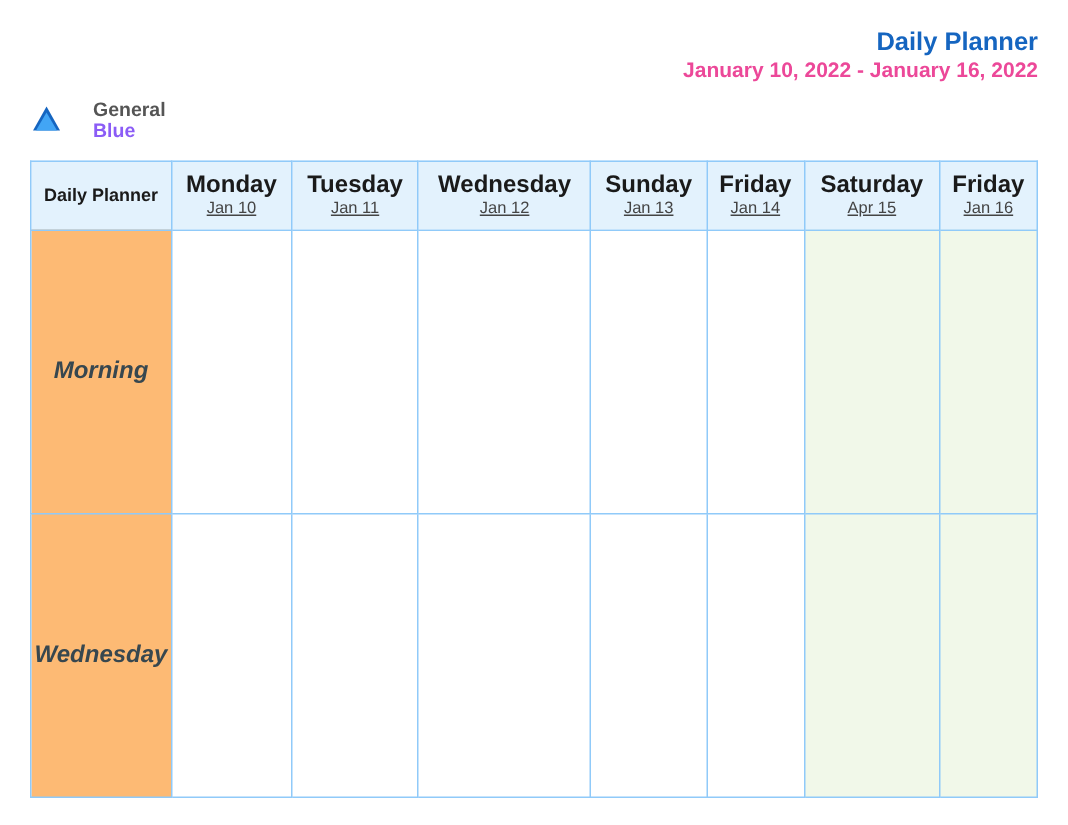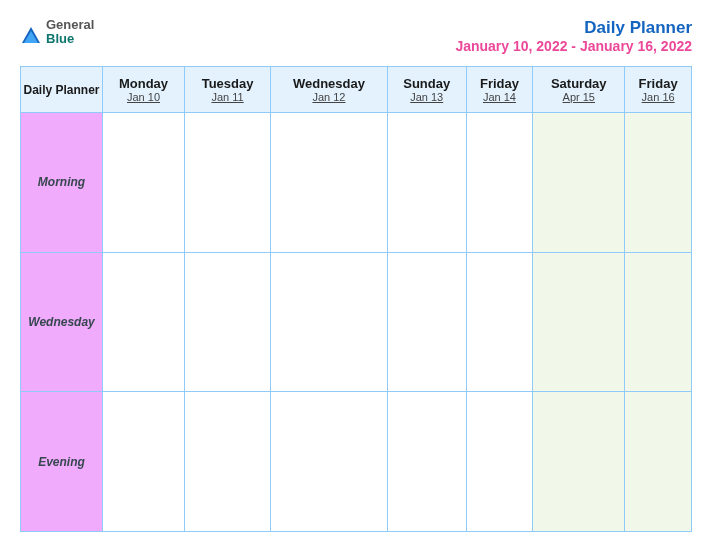--- a/index.html
+++ b/index.html
@@ -21,40 +21,41 @@
 
     .header {
       display: flex;
       justify-content: space-between;
       align-items: flex-start;
       margin-bottom: 12px;
     }
 
     .logo {
       display: flex;
-      align-items: flex-end;
-      gap: 4px;
+      align-items: center;
+      gap: 20px;
+      margin-top: 48px;
     }
 
     .logo-text {
       display: flex;
       flex-direction: column;
       line-height: 1.1;
     }
 
     .logo-general {
       font-size: 13px;
       font-weight: bold;
       color: #555;
     }
 
     .logo-blue {
       font-size: 13px;
       font-weight: bold;
-      color: #0f766e;
+      color: #8b5cf6;
     }
 
     .logo-icon {
       width: 22px;
       height: 22px;
     }
 
     .header-right {
       text-align: right;
     }
@@ -90,39 +91,39 @@
       background-color: #E3F2FD;
       font-size: 11.5px;
       font-weight: bold;
       color: #1a1a1a;
       height: 46px;
     }
 
     .header-row th .day-name {
       display: block;
       font-weight: bold;
-      font-size: 13px;
+      font-size: 16px;
       color: #1a1a1a;
     }
 
     .header-row th .day-date {
       display: block;
       font-size: 11px;
       color: #444;
       font-weight: normal;
       text-decoration: underline;
     }
 
     .header-row th.label-cell .day-name {
       font-size: 12px;
     }
 
     .time-cell {
-      background-color: #f0abfc;
-      font-size: 12px;
+      background-color: #fdba74;
+      font-size: 16px;
       font-style: italic;
       color: #37474F;
       font-weight: bold;
       width: 82px;
       min-width: 82px;
     }
 
     .content-cell {
       background-color: #fff;
       height: 100px;
@@ -203,25 +204,15 @@
       <tr>
         <td class="time-cell">Wednesday</td>
         <td class="content-cell"></td>
         <td class="content-cell"></td>
         <td class="content-cell"></td>
         <td class="content-cell"></td>
         <td class="content-cell"></td>
         <td class="content-cell saturday-cell"></td>
         <td class="content-cell sunday-cell"></td>
       </tr>
-      <tr>
-        <td class="time-cell">Evening</td>
-        <td class="content-cell"></td>
-        <td class="content-cell"></td>
-        <td class="content-cell"></td>
-        <td class="content-cell"></td>
-        <td class="content-cell"></td>
-        <td class="content-cell saturday-cell"></td>
-        <td class="content-cell sunday-cell"></td>
-      </tr>
     </tbody>
   </table>
 </div>
 
 </body></html>

